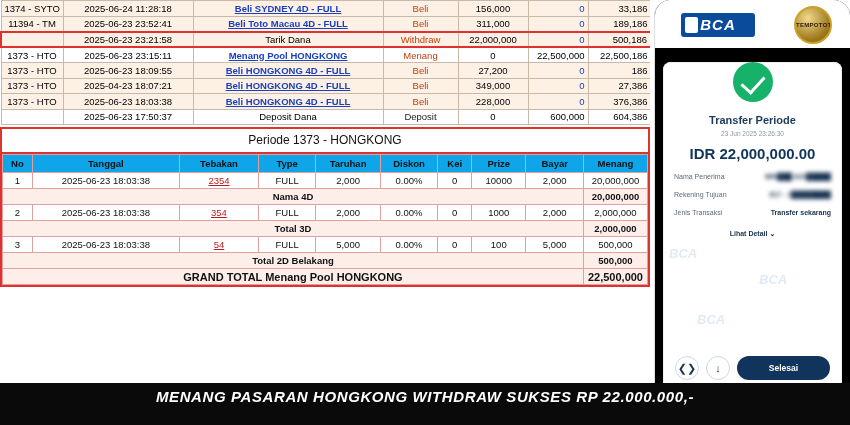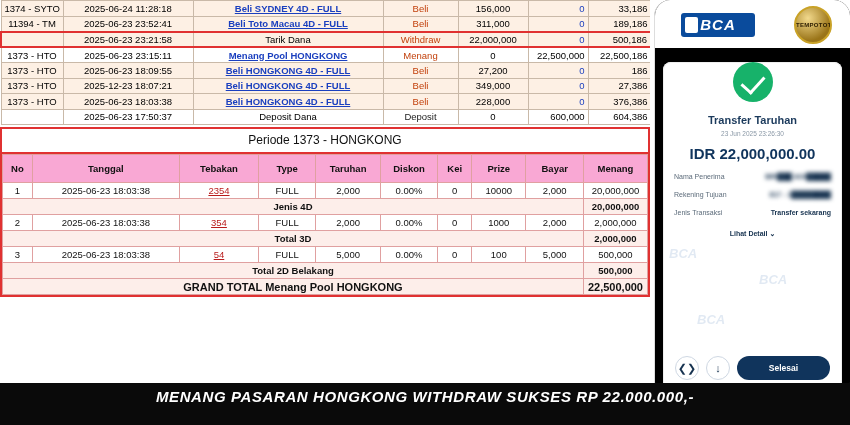--- a/index.html
+++ b/index.html
@@ -89,23 +89,23 @@
     font-size: 9.5px;
   }
   table.det th, table.det td {
     border: 1px solid #e0a0a0;
     height: 16px;
     padding: 0 4px;
     text-align: center;
     color: #111;
   }
   table.det th {
-    background: #f9a8d4;
-    font-weight: bold;
-    height: 28px;
+    background: #0ea5e9;
+    font-weight: bold;
+    height: 18px;
   }
   .d-no    { width: 30px; }
   .d-tgl   { width: 150px; }
   .d-teb   { width: 80px; }
   .d-type  { width: 58px; }
   .d-tar   { width: 65px; }
   .d-dis   { width: 58px; }
   .d-kei   { width: 34px; }
   .d-prize { width: 55px; }
   .d-bayar { width: 58px; }
@@ -377,21 +377,21 @@
             <td class="c-id">1373 - HTO</td>
             <td class="c-date">2025-06-23 18:09:55</td>
             <td class="c-desc"><span class="link">Beli HONGKONG 4D - FULL</span></td>
             <td class="c-type"><span class="t-beli">Beli</span></td>
             <td class="c-amt">27,200</td>
             <td class="c-bal"><span class="zero">0</span></td>
             <td class="c-tot">186</td>
           </tr>
           <tr class="row-beige">
             <td class="c-id">1373 - HTO</td>
-            <td class="c-date">2025-12-23 18:07:21</td>
+            <td class="c-date">2025-04-23 18:07:21</td>
             <td class="c-desc"><span class="link">Beli HONGKONG 4D - FULL</span></td>
             <td class="c-type"><span class="t-beli">Beli</span></td>
             <td class="c-amt">349,000</td>
             <td class="c-bal"><span class="zero">0</span></td>
             <td class="c-tot">27,386</td>
           </tr>
           <tr class="row-beige">
             <td class="c-id">1373 - HTO</td>
             <td class="c-date">2025-06-23 18:03:38</td>
             <td class="c-desc"><span class="link">Beli HONGKONG 4D - FULL</span></td>
@@ -436,21 +436,21 @@
               <td class="d-teb"><span class="teb-link">2354</span></td>
               <td class="d-type">FULL</td>
               <td class="d-tar">2,000</td>
               <td class="d-dis">0.00%</td>
               <td class="d-kei">0</td>
               <td class="d-prize">10000</td>
               <td class="d-bayar">2,000</td>
               <td class="d-men">20,000,000</td>
             </tr>
             <tr>
-              <td class="subtotal-td" colspan="9">Jenis 4D</td>
+              <td class="subtotal-td" colspan="9">Nama 4D</td>
               <td class="subtotal-val">20,000,000</td>
             </tr>
             <tr>
               <td class="d-no">2</td>
               <td class="d-tgl">2025-06-23 18:03:38</td>
               <td class="d-teb"><span class="teb-link">354</span></td>
               <td class="d-type">FULL</td>
               <td class="d-tar">2,000</td>
               <td class="d-dis">0.00%</td>
               <td class="d-kei">0</td>
@@ -494,21 +494,21 @@
     </div>
 
     <div id="bca-body">
       <div class="watermarks">
         <span class="wm wm1">BCA</span>
         <span class="wm wm2">BCA</span>
         <span class="wm wm3">BCA</span>
       </div>
 
       <div class="check-circle"></div>
-      <div class="succ-title">Transfer Taruhan</div>
+      <div class="succ-title">Transfer Periode</div>
       <div class="succ-date">23 Jun 2025 23:26:30</div>
       <div class="succ-amt">IDR 22,000,000.00</div>
 
       <div id="bca-fields">
           <div class="kv">
             <div class="k">Nama Penerima</div>
             <div class="v blurred">BRI███ AGI█████</div>
           </div>
           <div class="kv">
             <div class="k">Rekening Tujuan</div>

